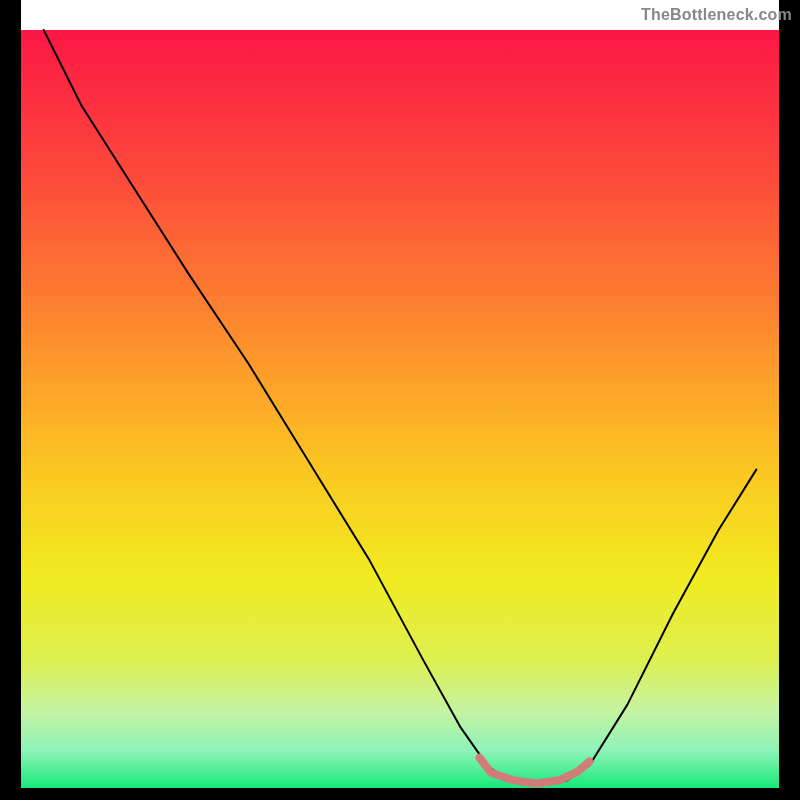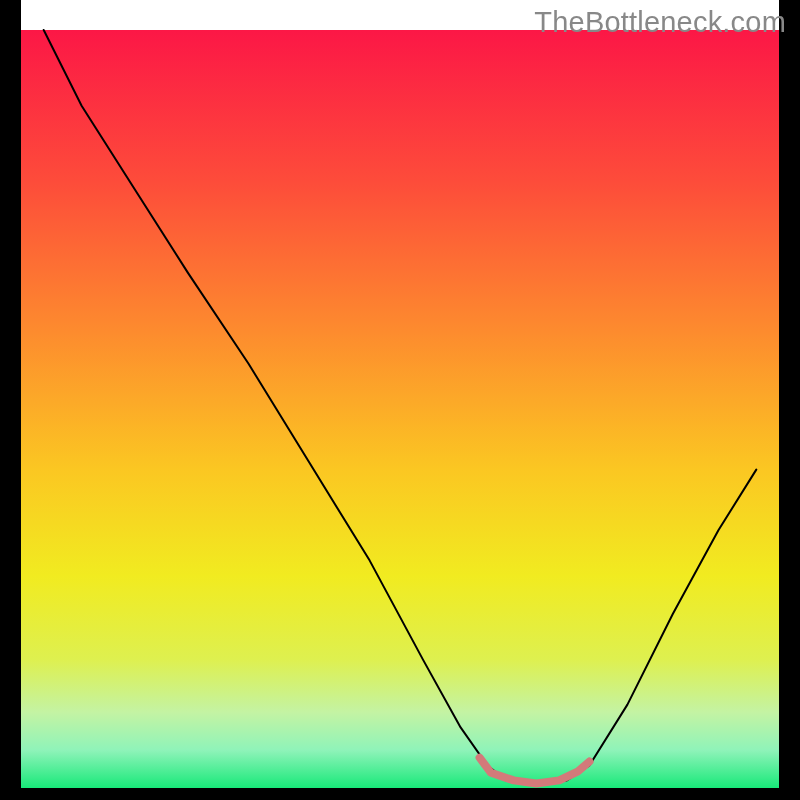--- a/index.html
+++ b/index.html
@@ -1,16 +1,16 @@
 <!DOCTYPE html>
 <html><head>
 <meta charset="utf-8">
 <style>
   html,body{margin:0;padding:0;width:800px;height:800px;overflow:hidden;background:#fff;font-family:Arial,Helvetica,sans-serif}
-  .watermark{position:absolute;top:6px;right:14px;font-size:29px;font-weight:400;color:#888;letter-spacing:.2px}
+  .watermark{position:absolute;top:6px;right:8px;font-size:16px;font-weight:700;color:#888;letter-spacing:.2px}
   .chart-wrap{position:absolute;left:0;top:0;width:800px;height:800px}
 </style>
 </head>
 <body>
 
 <div class="chart-wrap">
   <svg id="chart-svg" width="800" height="800" viewBox="0 0 800 800">
       <defs>
         <linearGradient id="bgGrad" x1="0" y1="0" x2="0" y2="1">
           <stop offset="0%" stop-color="#fc1746"></stop>

